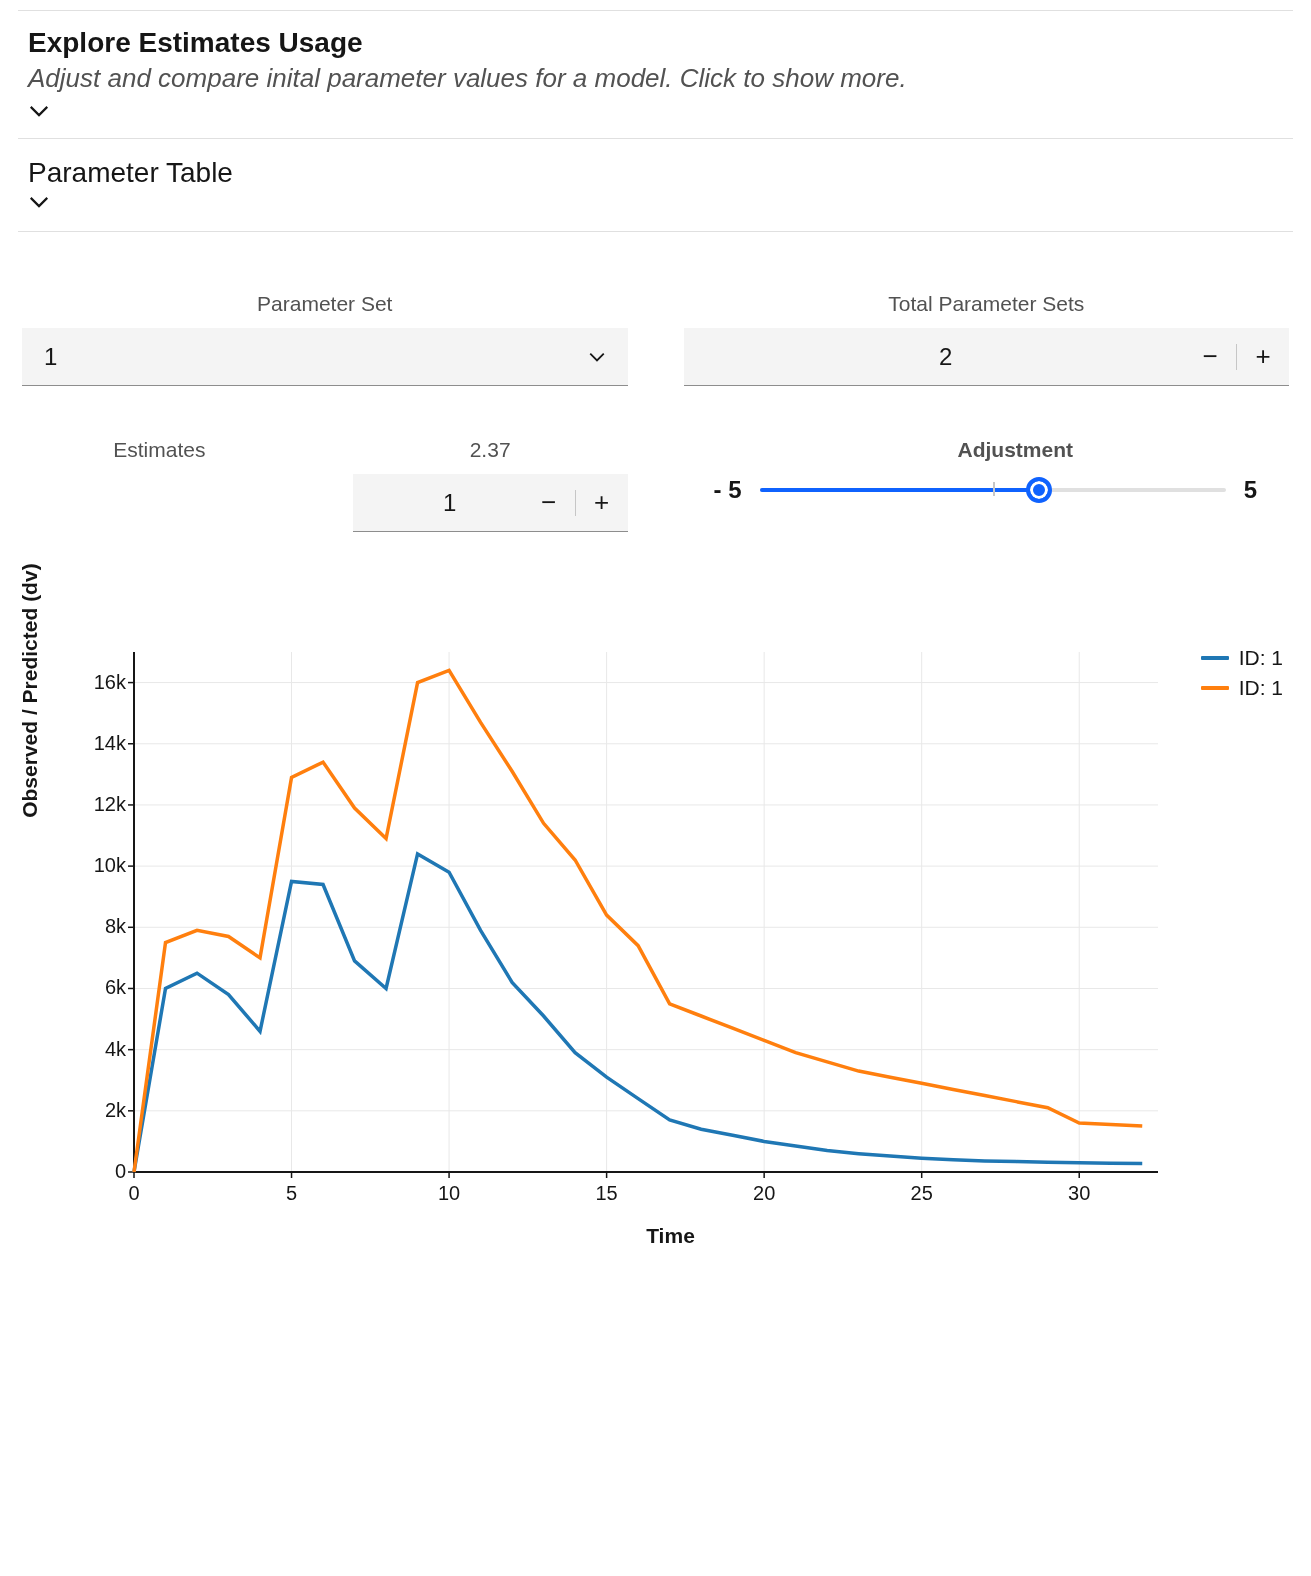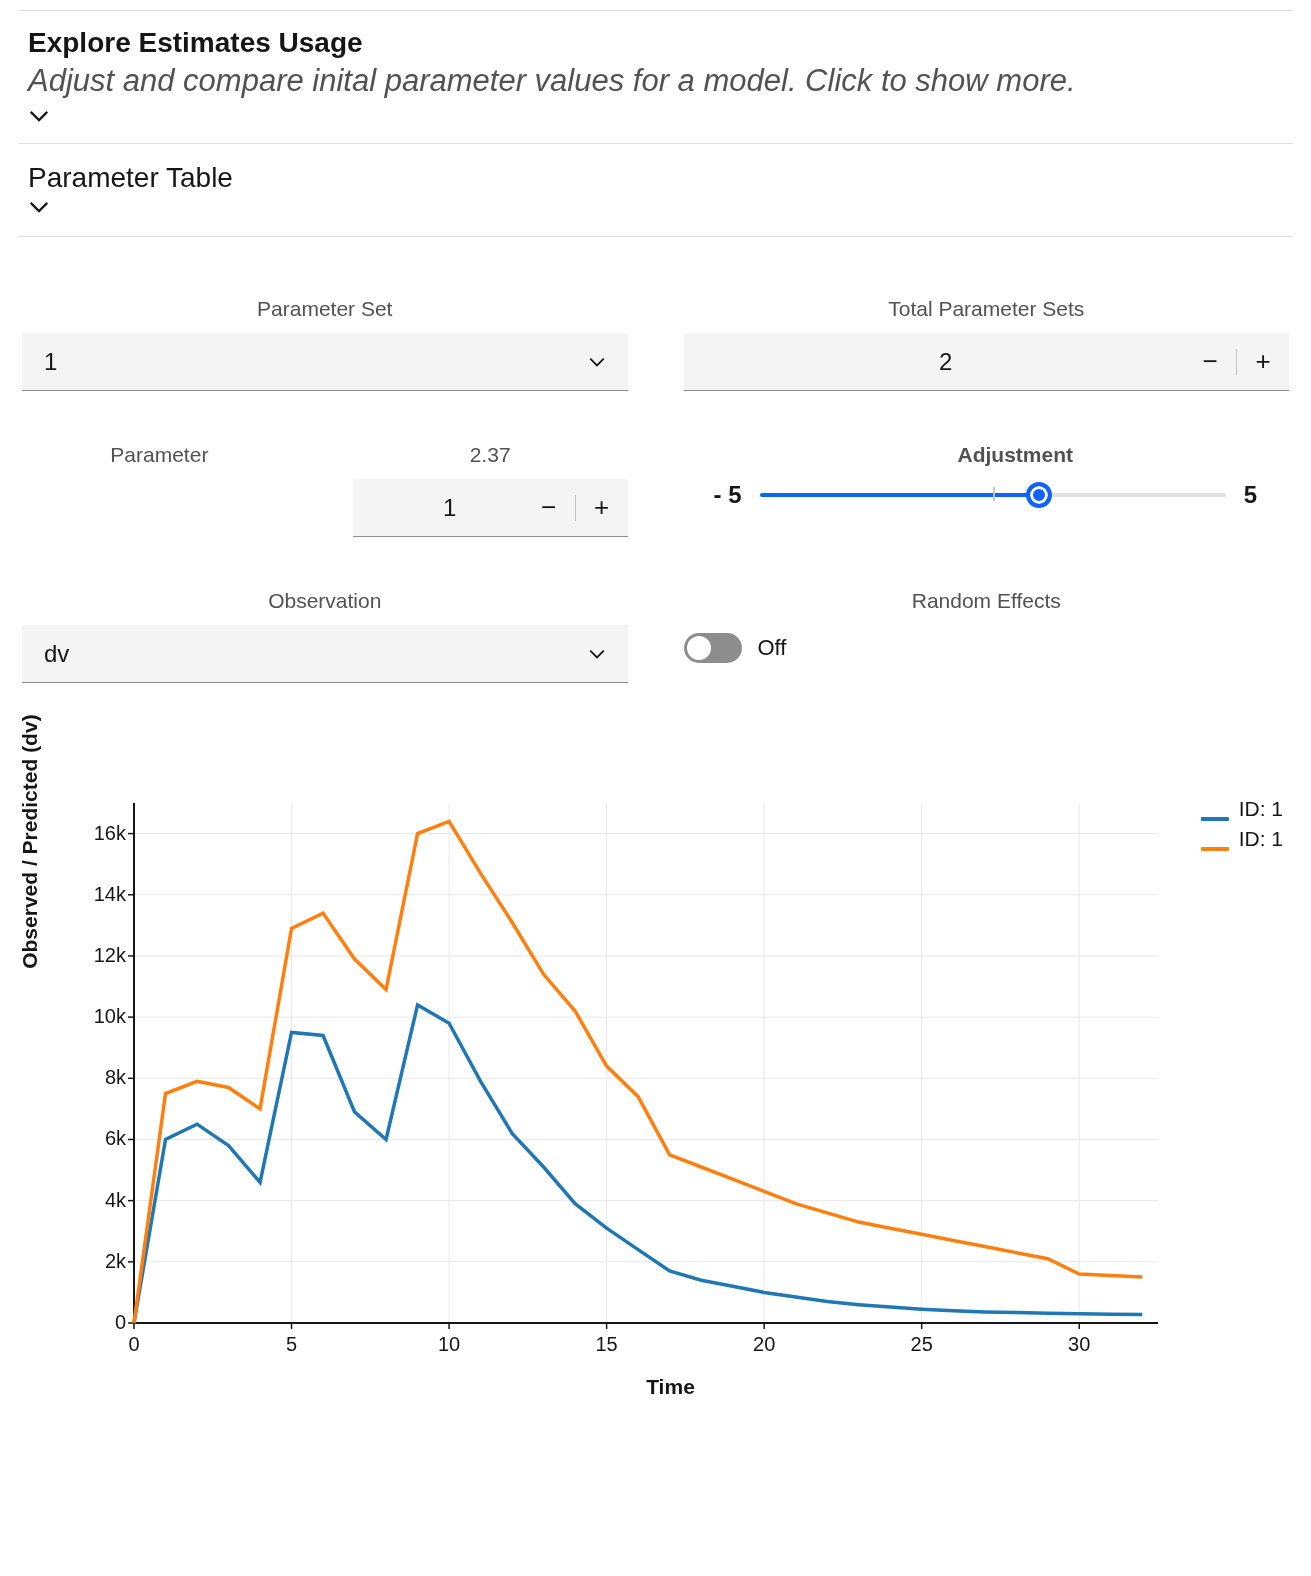--- a/index.html
+++ b/index.html
@@ -17,21 +17,21 @@
   .accordion-item {
     padding: 16px 10px;
     display: flex;
     justify-content: space-between;
     align-items: flex-start;
     cursor: pointer;
     flex-direction: column;
   }
   .accordion-item.small { padding: 18px 10px; }
   .accordion-title { font-size: 28px; font-weight: 700; color: #161616; }
-  .accordion-sub { font-size: 31px; font-style: italic; color: #525252; margin-top: 4px; }
+  .accordion-sub { font-size: 26px; font-style: italic; color: #525252; margin-top: 4px; }
   .accordion-title-sm { font-size: 28px; font-weight: 400; color: #161616; }
   .chevron {
     width: 22px; height: 22px; flex: 0 0 auto; margin-top: 6px; margin-right: 8px;
     color: #161616;
   }
   .controls { padding: 0 4px; }
   .row { display: flex; gap: 56px; margin-top: 60px; text-align: center; }
   .row.tight { margin-top: 52px; }
   .field-label { font-size: 21px; color: #525252; margin-bottom: 12px; }
   .select {
@@ -74,21 +74,21 @@
     top: 3px; left: 3px;
   }
   .toggle-label { font-size: 22px; color: #161616; }
   .col { flex: 1; }
   .col-half { flex: 0 0 calc(50% - 28px); }
   .col-quarter { flex: 0 0 calc(25% - 42px); }
 
   
   .chart-area { margin-top: 110px; position: relative; padding-left: 60px; }
   .legend { position: absolute; right: 10px; top: 4px; font-size: 21px; }
-  .legend-item { display: flex; align-items: flex-end; gap: 10px; margin-bottom: 6px; }
+  .legend-item { display: flex; align-items: center; gap: 10px; margin-bottom: 6px; }
   .legend-swatch { width: 28px; height: 4px; border-radius: 1px; }
   .ylabel {
     position: absolute; left: 0px; top: 50%; transform: rotate(-90deg) translateX(50%);
     transform-origin: left top; font-size: 21px; font-weight: 700; color: #161616; white-space: nowrap;
   }
   .xlabel { text-align: center; font-size: 21px; font-weight: 700; margin-top: 12px; margin-left: -30px;}
   svg.plot { display: block; }
   .tick-label { font-size: 20px; fill: #161616; }
   .gridline { stroke: #e8e8e8; stroke-width: 1; }
   .axis-line { stroke: #161616; stroke-width: 2; }
@@ -134,21 +134,21 @@
         <div class="stepper-val">2</div>
         <div class="stepper-btn">−</div>
         <div class="stepper-divider"></div>
         <div class="stepper-btn">+</div>
       </div>
     </div>
   </div>
 
   <div class="row tight">
     <div class="col-quarter">
-      <div class="field-label">Parameter</div>
+      <div class="field-label">Estimates</div>
     </div>
     <div class="col-quarter">
       <div class="field-label">2.37</div>
       <div class="stepper">
         <div class="stepper-val">1</div>
         <div class="stepper-btn">−</div>
         <div class="stepper-divider"></div>
         <div class="stepper-btn">+</div>
       </div>
     </div>
@@ -159,40 +159,20 @@
         <div class="slider-track">
           <div class="slider-fill" id="slider-fill" style="width: 60%;"></div>
           <div class="slider-tick" id="slider-tick" style="left: 50%;"></div>
           <div class="slider-handle" id="slider-handle" style="left: 60%;"></div>
         </div>
         <span class="slider-minmax">5</span>
       </div>
     </div>
   </div>
 
-  <div class="row tight">
-    <div class="col-half">
-      <div class="field-label">Observation</div>
-      <div class="select">
-        <span>dv</span>
-        <svg width="18" height="18" viewBox="0 0 16 16">
-            <path d="M2 5 l6 6 6-6" fill="none" stroke="#161616" stroke-width="1.6"></path>
-          </svg>
-      </div>
-    </div>
-    <div class="col-half">
-      <div class="field-label">Random Effects</div>
-      <div class="toggle">
-        <div class="toggle-sw">
-          <div class="toggle-knob"></div>
-        </div>
-        <span class="toggle-label">Off</span>
-      </div>
-    </div>
-  </div>
 </div>
 
 <div class="chart-area">
   <div class="ylabel">Observed / Predicted (dv)</div>
   <div class="legend" id="legend-box">
       <div class="legend-item">
         <div class="legend-swatch" style="background: rgb(31, 119, 180);"></div>
         <span>ID: 1</span>
       </div>
       <div class="legend-item">

